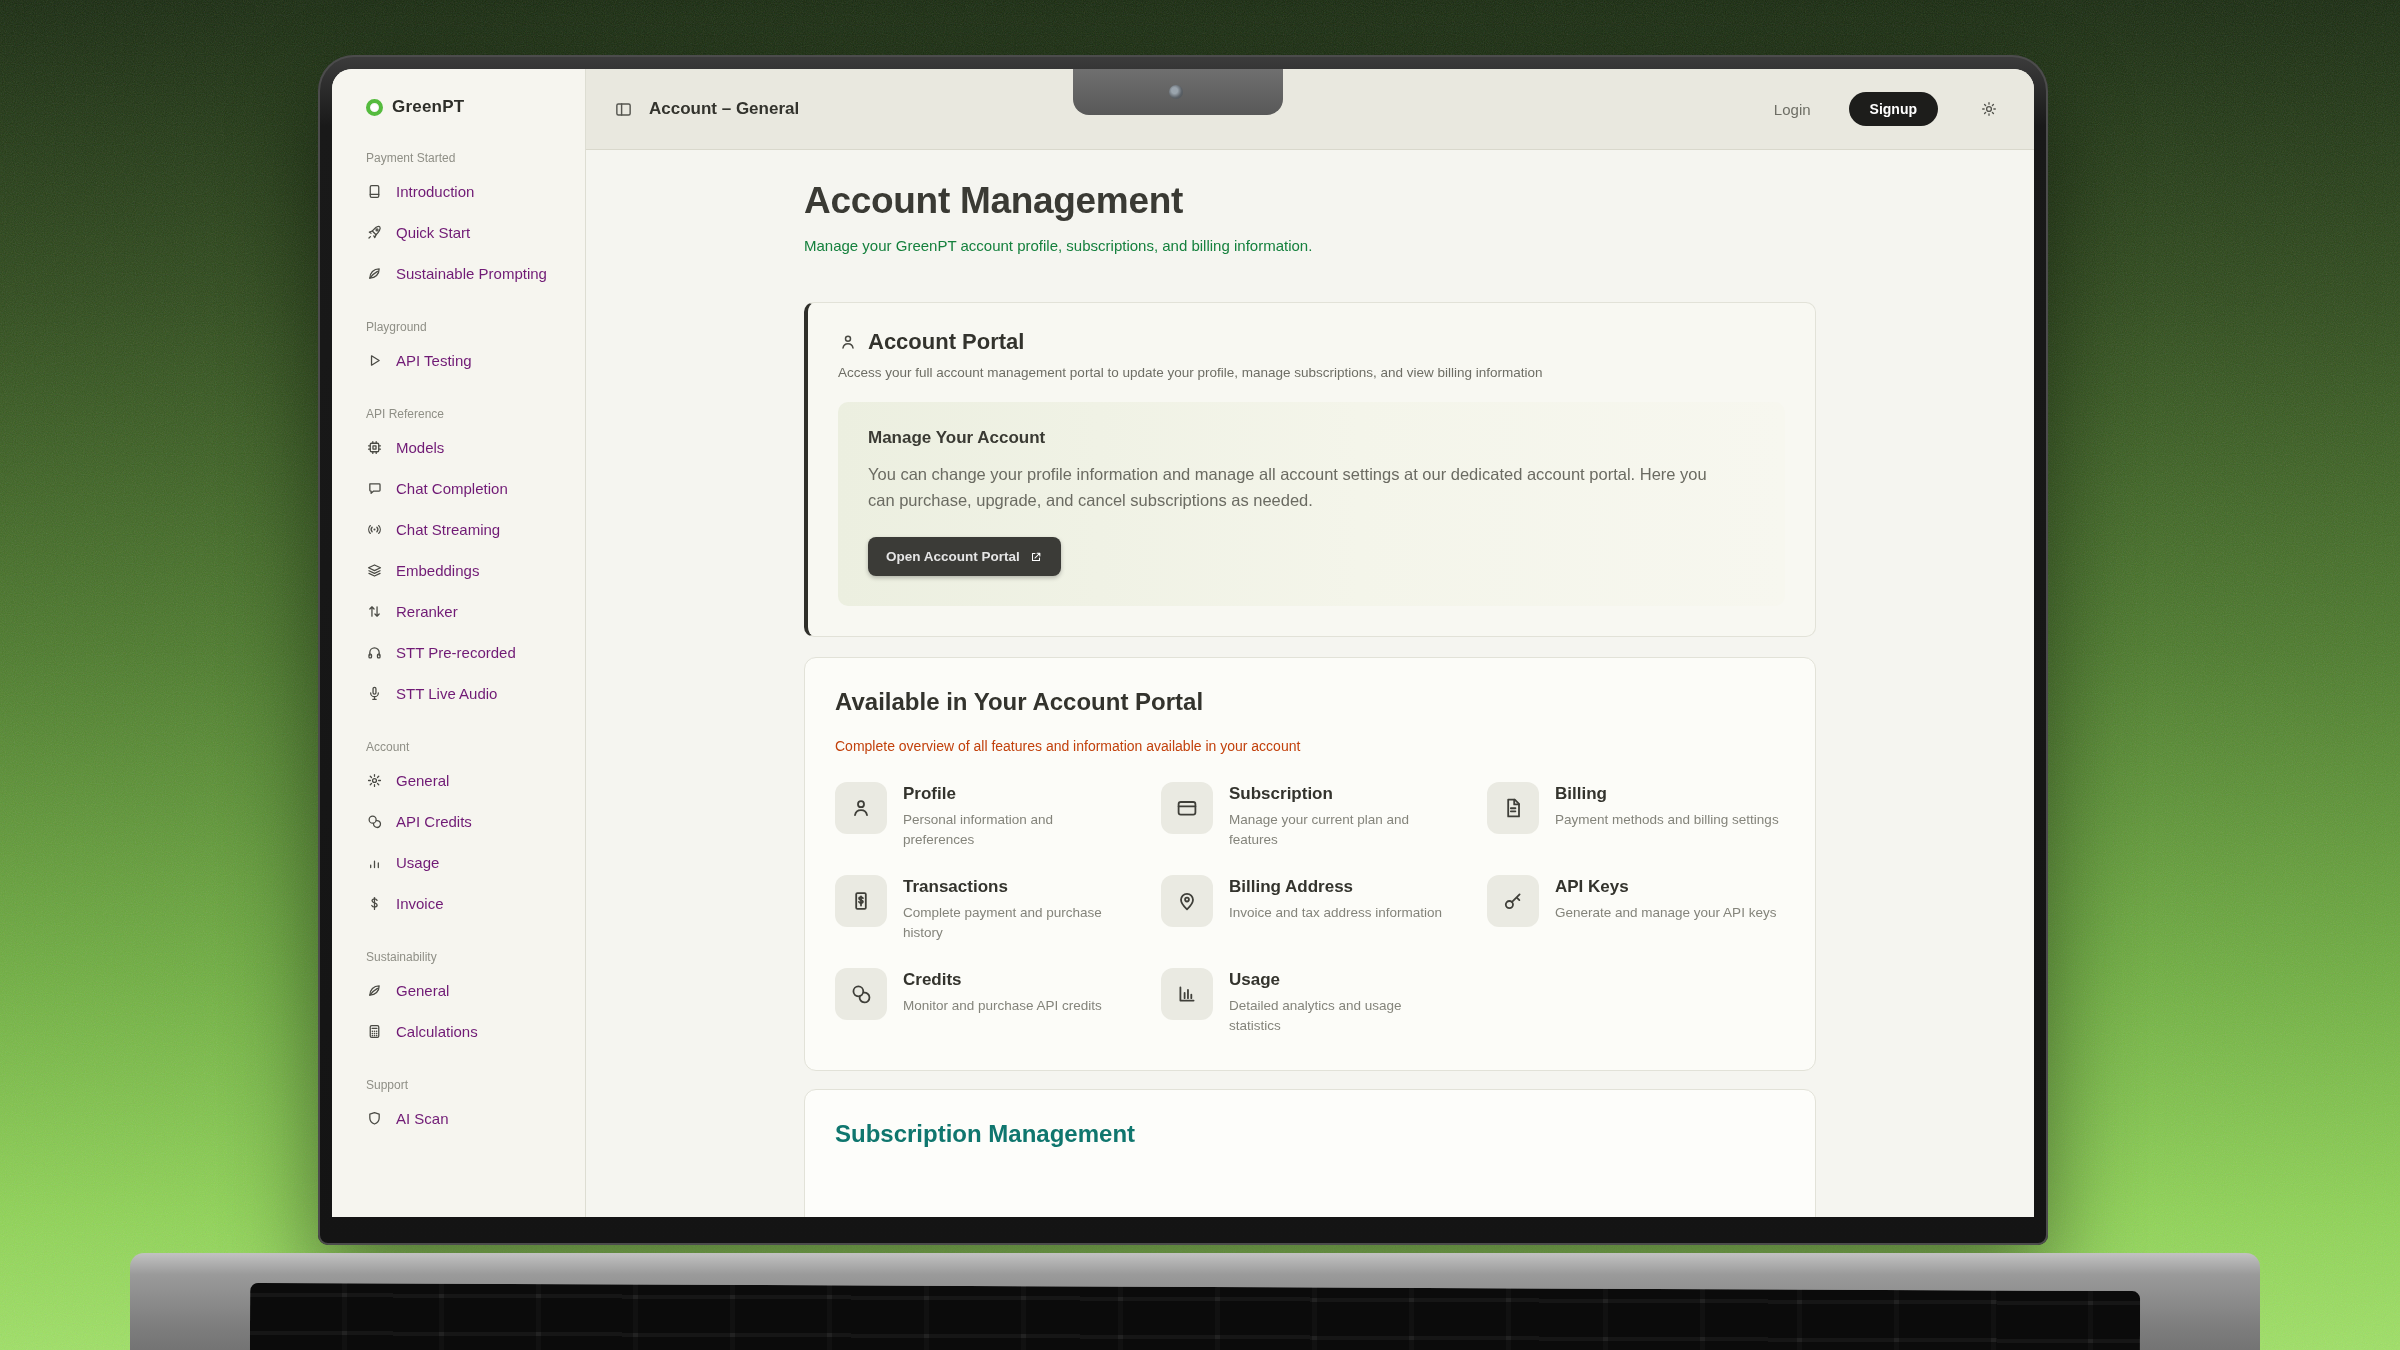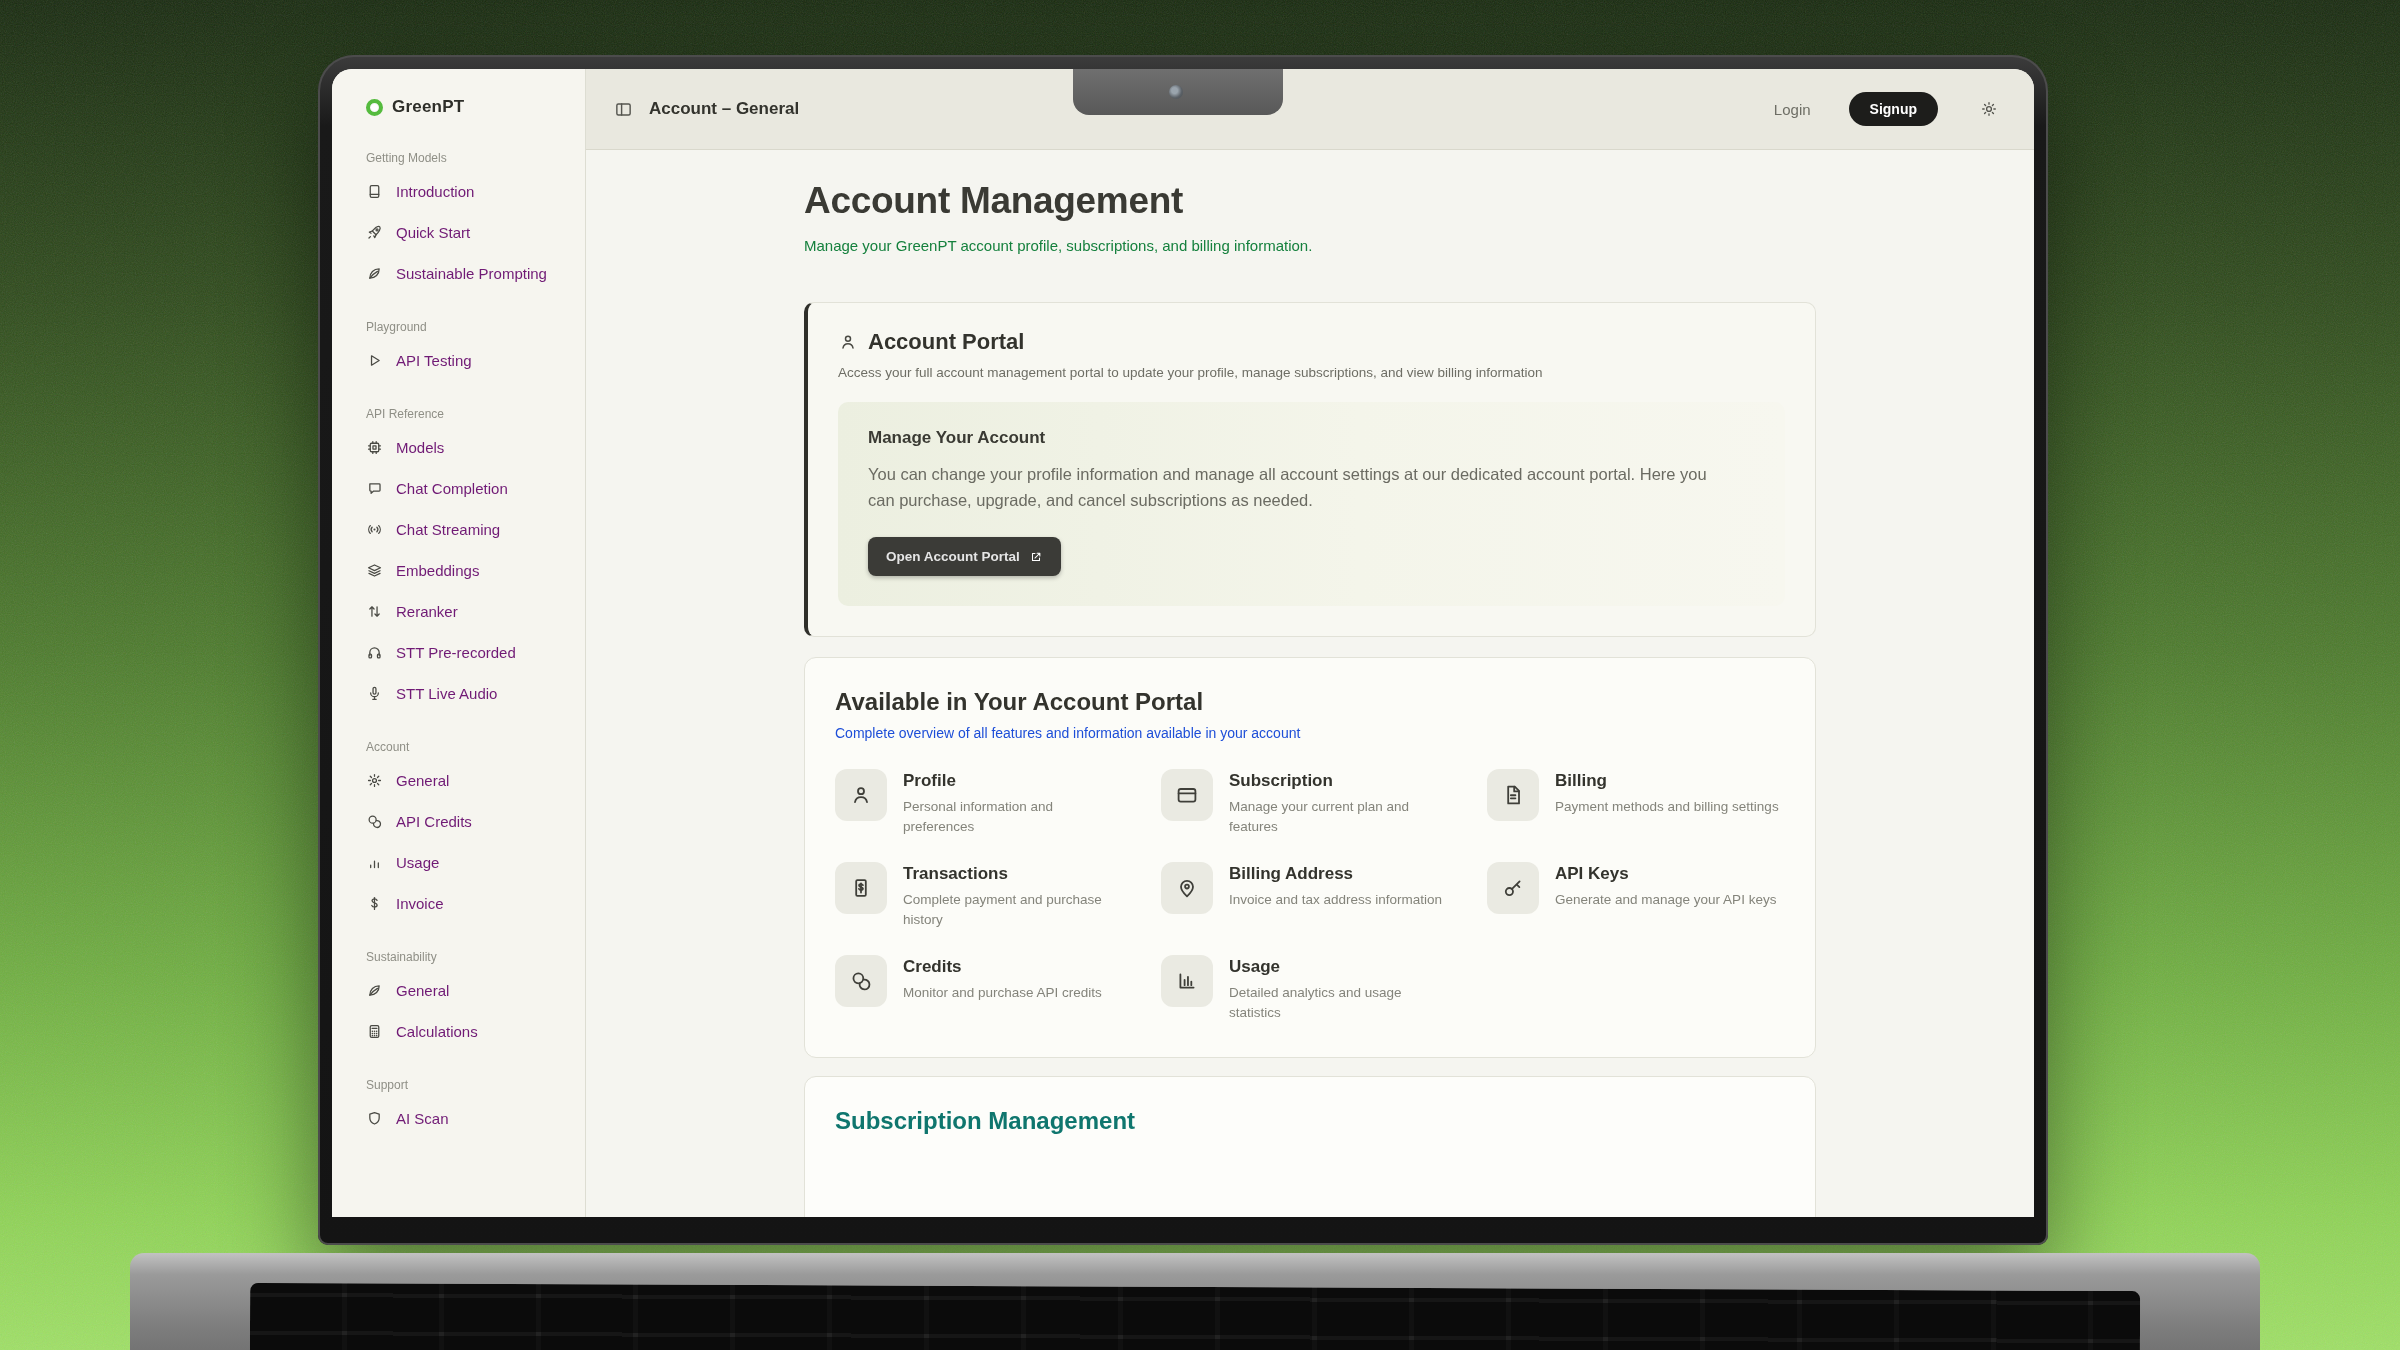--- a/index.html
+++ b/index.html
@@ -87,21 +87,21 @@
     border-radius:10px; padding:26px 30px 30px; }
   .inner-title { font-size:17px; font-weight:bold; color:#3a3a33; }
   .inner-body { margin-top:14px; font-size:16.5px; line-height:1.55; color:#6b6b62; max-width:860px; }
   .portal-btn { margin-top:24px; display:inline-flex; align-items:center; gap:9px;
     background:#3b3b37; color:#e5e5e5; font-size:13.5px; font-weight:bold;
     border:none; border-radius:8px; padding:12px 18px; cursor:pointer;
     font-family:"Liberation Sans", sans-serif; box-shadow:0 2px 4px rgba(0,0,0,.25); }
 
   .features-card { margin-top:20px; background:#fcfcf8; border-radius:12px; padding:30px 30px 34px; }
   .features-title { font-size:24px; font-weight:bold; color:#33332d; }
-  .features-sub { margin-top:9px; font-size:14px; color:#1d4ed8; }
+  .features-sub { margin-top:22px; font-size:14px; color:#c2410c; }
   .feat-grid { margin-top:28px; display:grid; grid-template-columns:1fr 1fr 1fr;
     column-gap:28px; row-gap:26px; }
   .feat { display:flex; gap:16px; }
   .feat-icon { width:52px; height:52px; min-width:52px; border-radius:12px; background:#eaeae2;
     display:flex; align-items:center; justify-content:center; }
   .feat-icon svg { stroke:#3f3f39; }
   .feat-title { font-size:17px; font-weight:bold; color:#33332d; padding-top:2px; }
   .feat-desc { margin-top:6px; font-size:13.5px; line-height:1.45; color:#84847b; max-width:225px; }
 
   .sub-card { margin-top:18px; background:#fdfdfa; border-radius:12px; padding:30px; height:220px; }
@@ -120,21 +120,21 @@
 <div class="laptop">
   <div class="screen">
 
     <nav class="sidebar">
       <div class="logo-row">
         <span class="logo-ring"></span>
         <span class="logo-text">GreenPT</span>
       </div>
 
       <div class="nav-section">
-        <div class="nav-label">Getting Models</div>
+        <div class="nav-label">Payment Started</div>
         <div class="nav-item">
           <svg class="icn" width="17" height="17" viewBox="0 0 20 20">
               <rect x="5" y="3" width="10" height="14" rx="1.6"></rect>
               <path d="M5 13.5h10"></path>
             </svg>
           <span>Introduction</span>
         </div>
         <div class="nav-item">
           <svg class="icn" width="17" height="17" viewBox="0 0 20 20">
               <path d="M12 3.8c1.8-.9 3.6-1 4.2-.4.6.6.5 2.4-.4 4.2-.8 1.6-2.2 3.3-4 5l-4.4-4.4c1.7-1.8 3.4-3.2 4.6-4.4z"></path>

